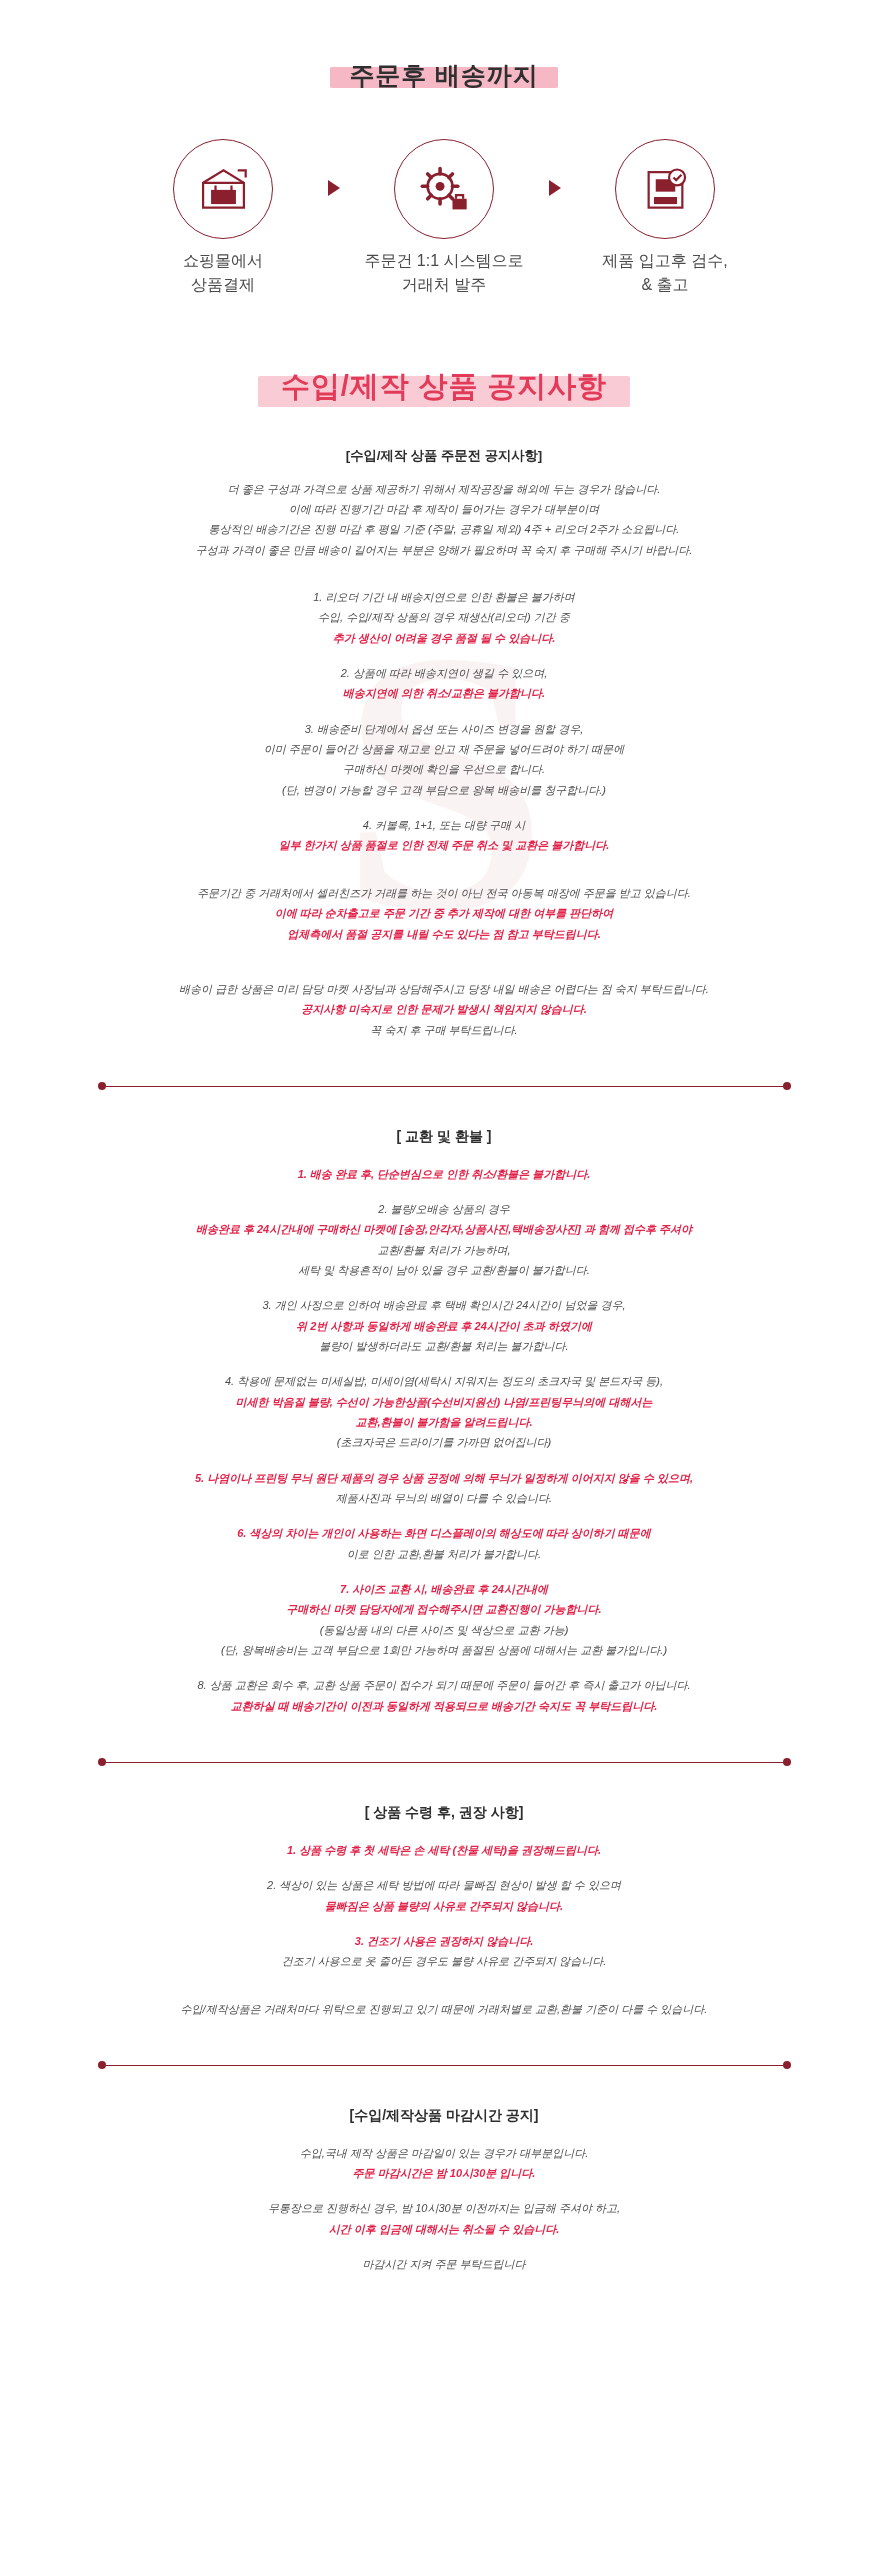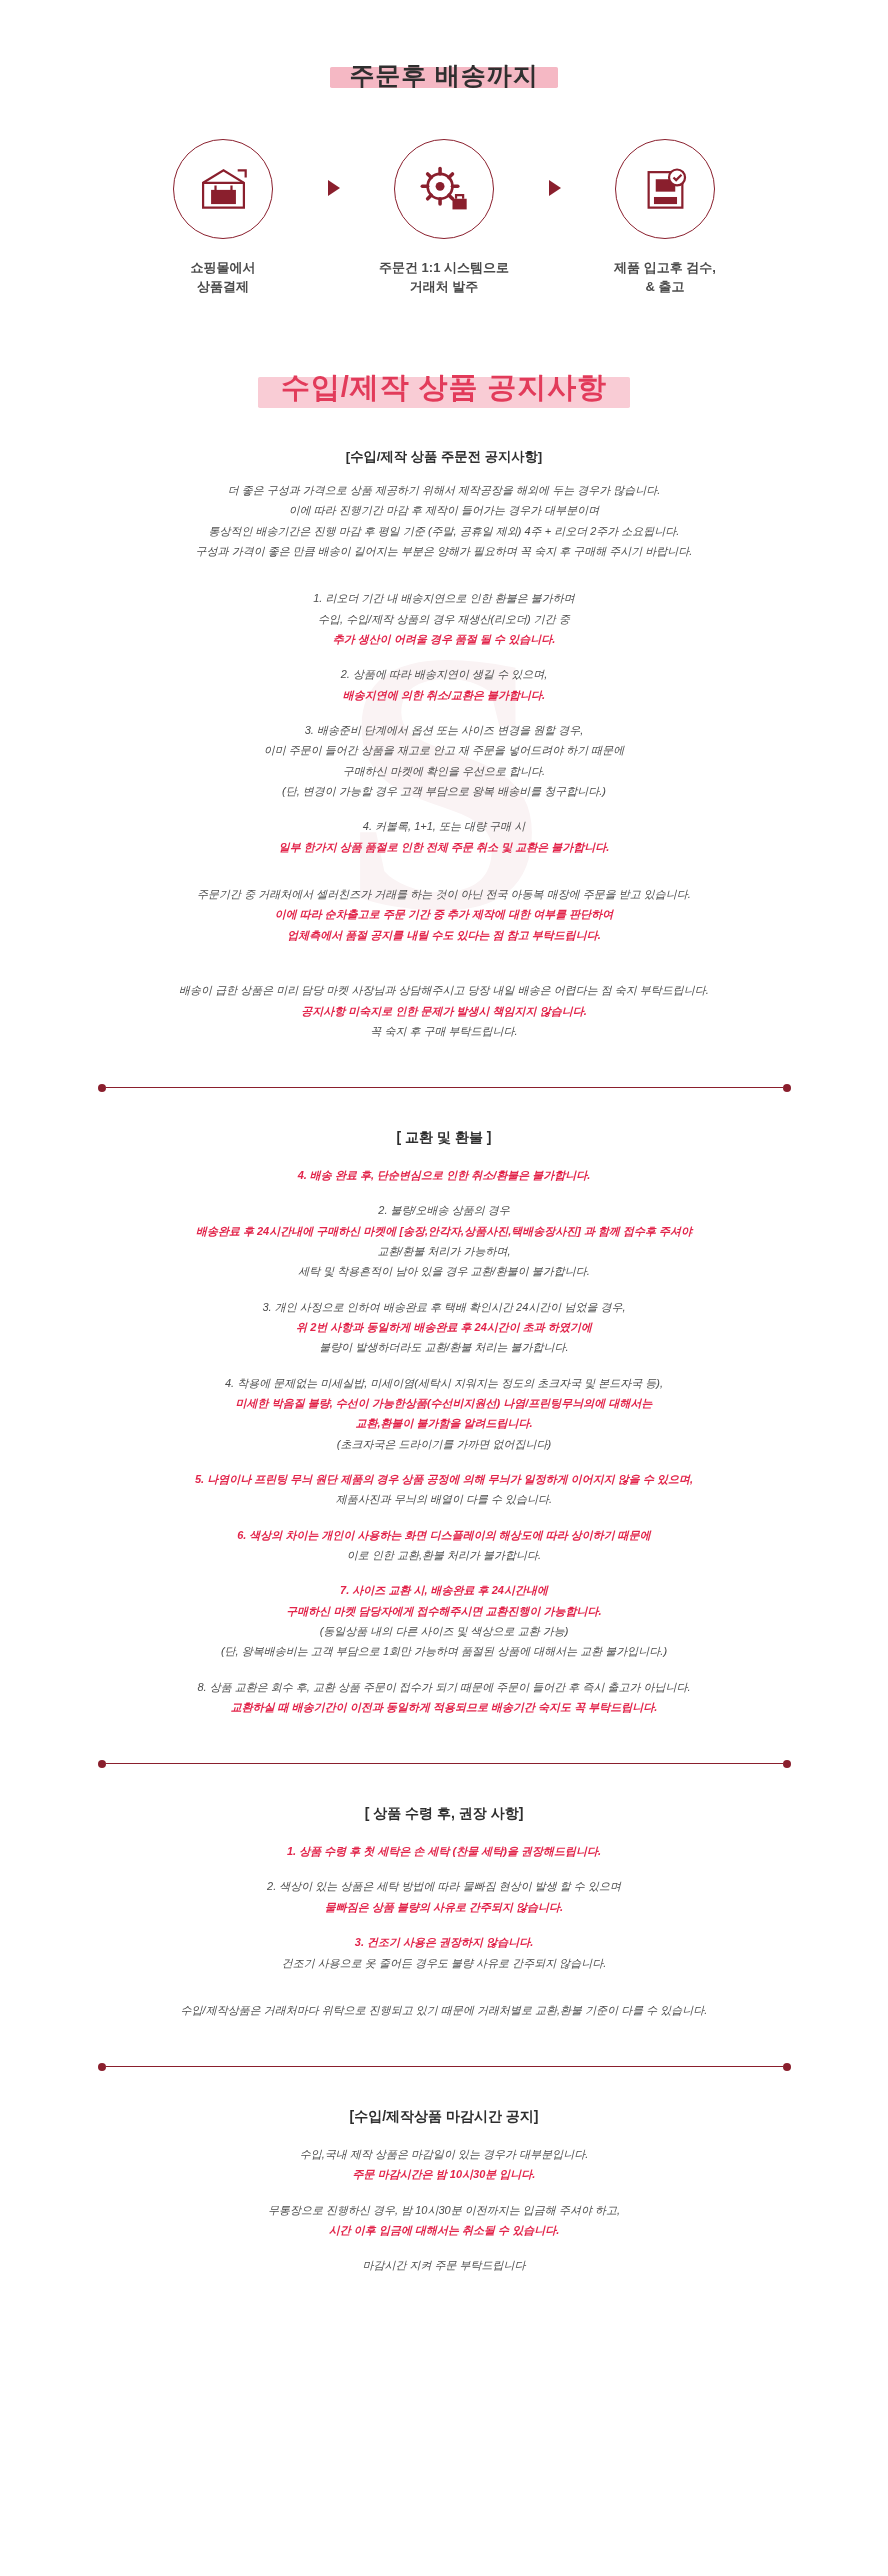--- a/index.html
+++ b/index.html
@@ -65,25 +65,25 @@
     margin: 0 auto;
     border: 1.8px solid #8a1f2d;
     border-radius: 50%;
     display: flex;
     align-items: center;
     justify-content: center;
     background: #ffffff;
   }
   .circle svg { display: block; }
   .step-label {
-    margin-top: 20px;
-    font-size: 13px;
+    margin-top: 10px;
+    font-size: 16px;
     line-height: 1.45;
     color: #4a4a4a;
-    font-weight: bold;
+    font-weight: normal;
     white-space: pre-line;
   }
   .arrow {
     width: 52px;
     display: flex;
     justify-content: center;
     align-items: center;
     height: 98px;
   }
   .arrow .tri {
@@ -340,21 +340,21 @@
   <div class="divider">
     <span class="dot"></span>
     <span class="bar"></span>
     <span class="dot"></span>
   </div>
 
   <div class="content">
     <div class="sec-head">[ 교환 및 환불 ]</div>
 
     <div>
-      <div class="ln red">4. 배송 완료 후, 단순변심으로 인한 취소/환불은 불가합니다.</div>
+      <div class="ln red">1. 배송 완료 후, 단순변심으로 인한 취소/환불은 불가합니다.</div>
     </div>
     <div class="gap"></div>
     <div>
       <div class="ln">2. 불량/오배송 상품의 경우</div>
       <div class="ln red">배송완료 후 24시간내에 구매하신 마켓에 [송장,안각자,상품사진,택배송장사진] 과 함께 접수후 주셔야</div>
       <div class="ln">교환/환불 처리가 가능하며,</div>
       <div class="ln">세탁 및 착용흔적이 남아 있을 경우 교환/환불이 불가합니다.</div>
     </div>
     <div class="gap"></div>
     <div>

